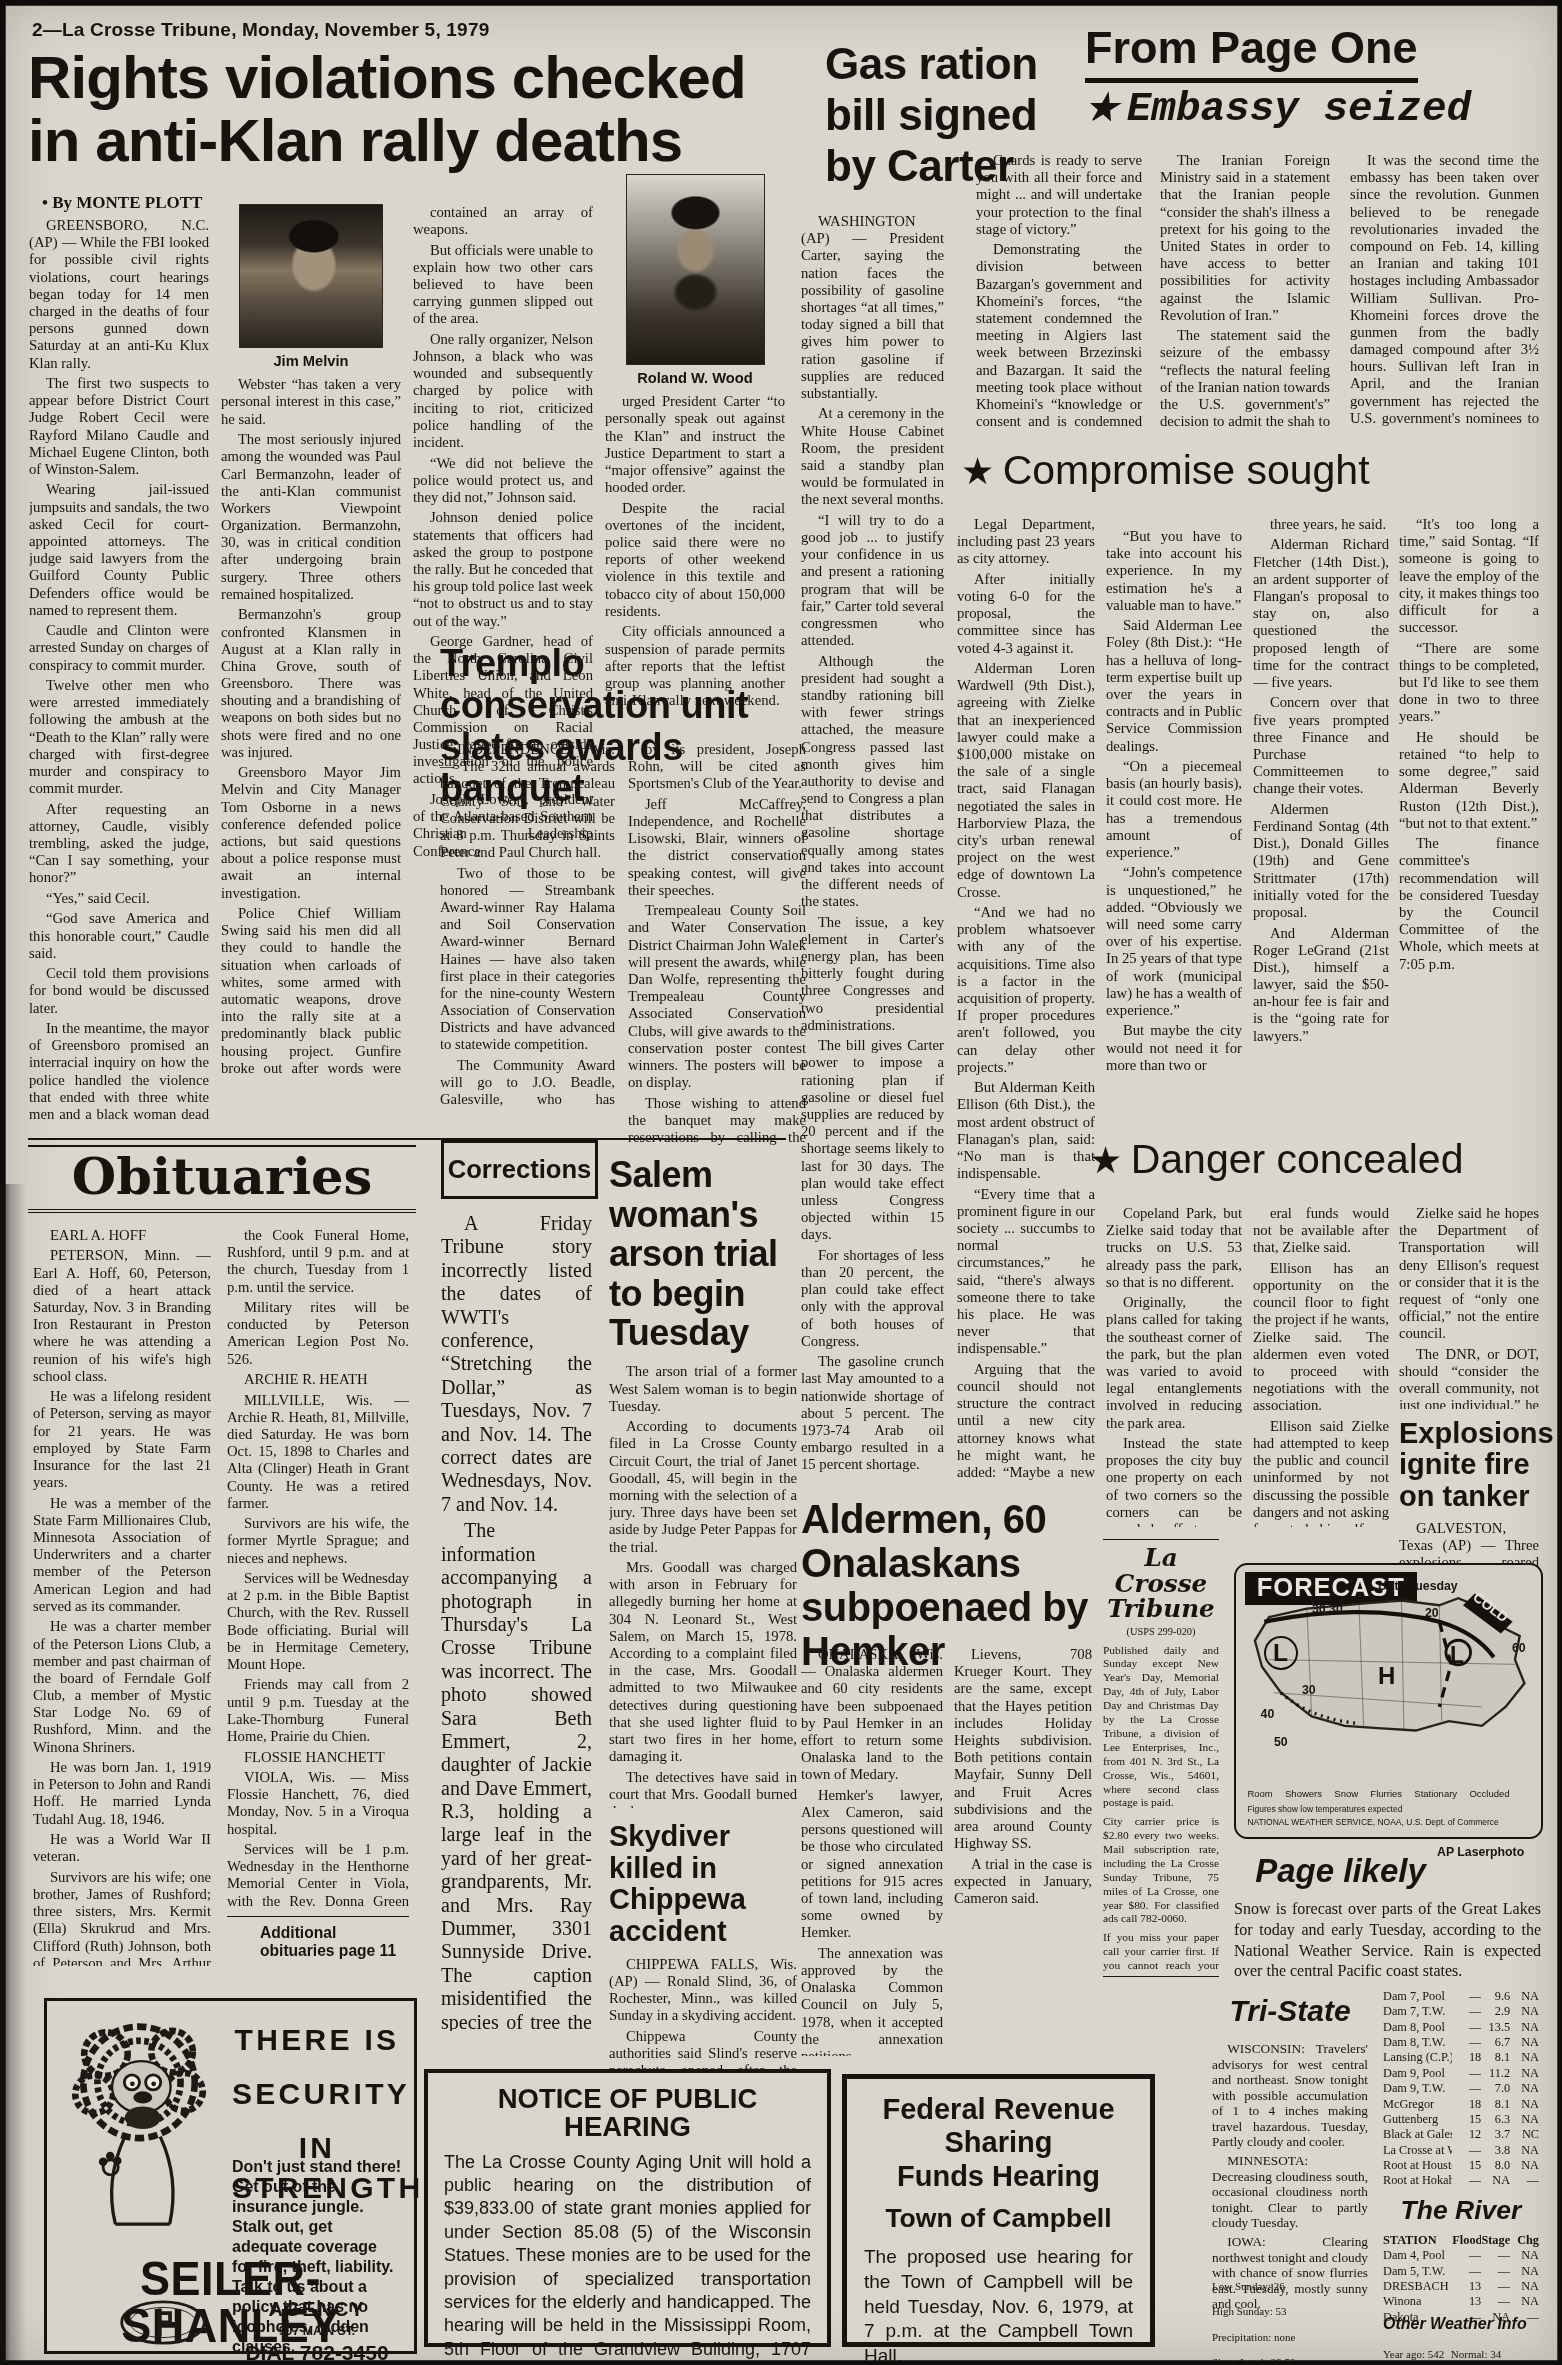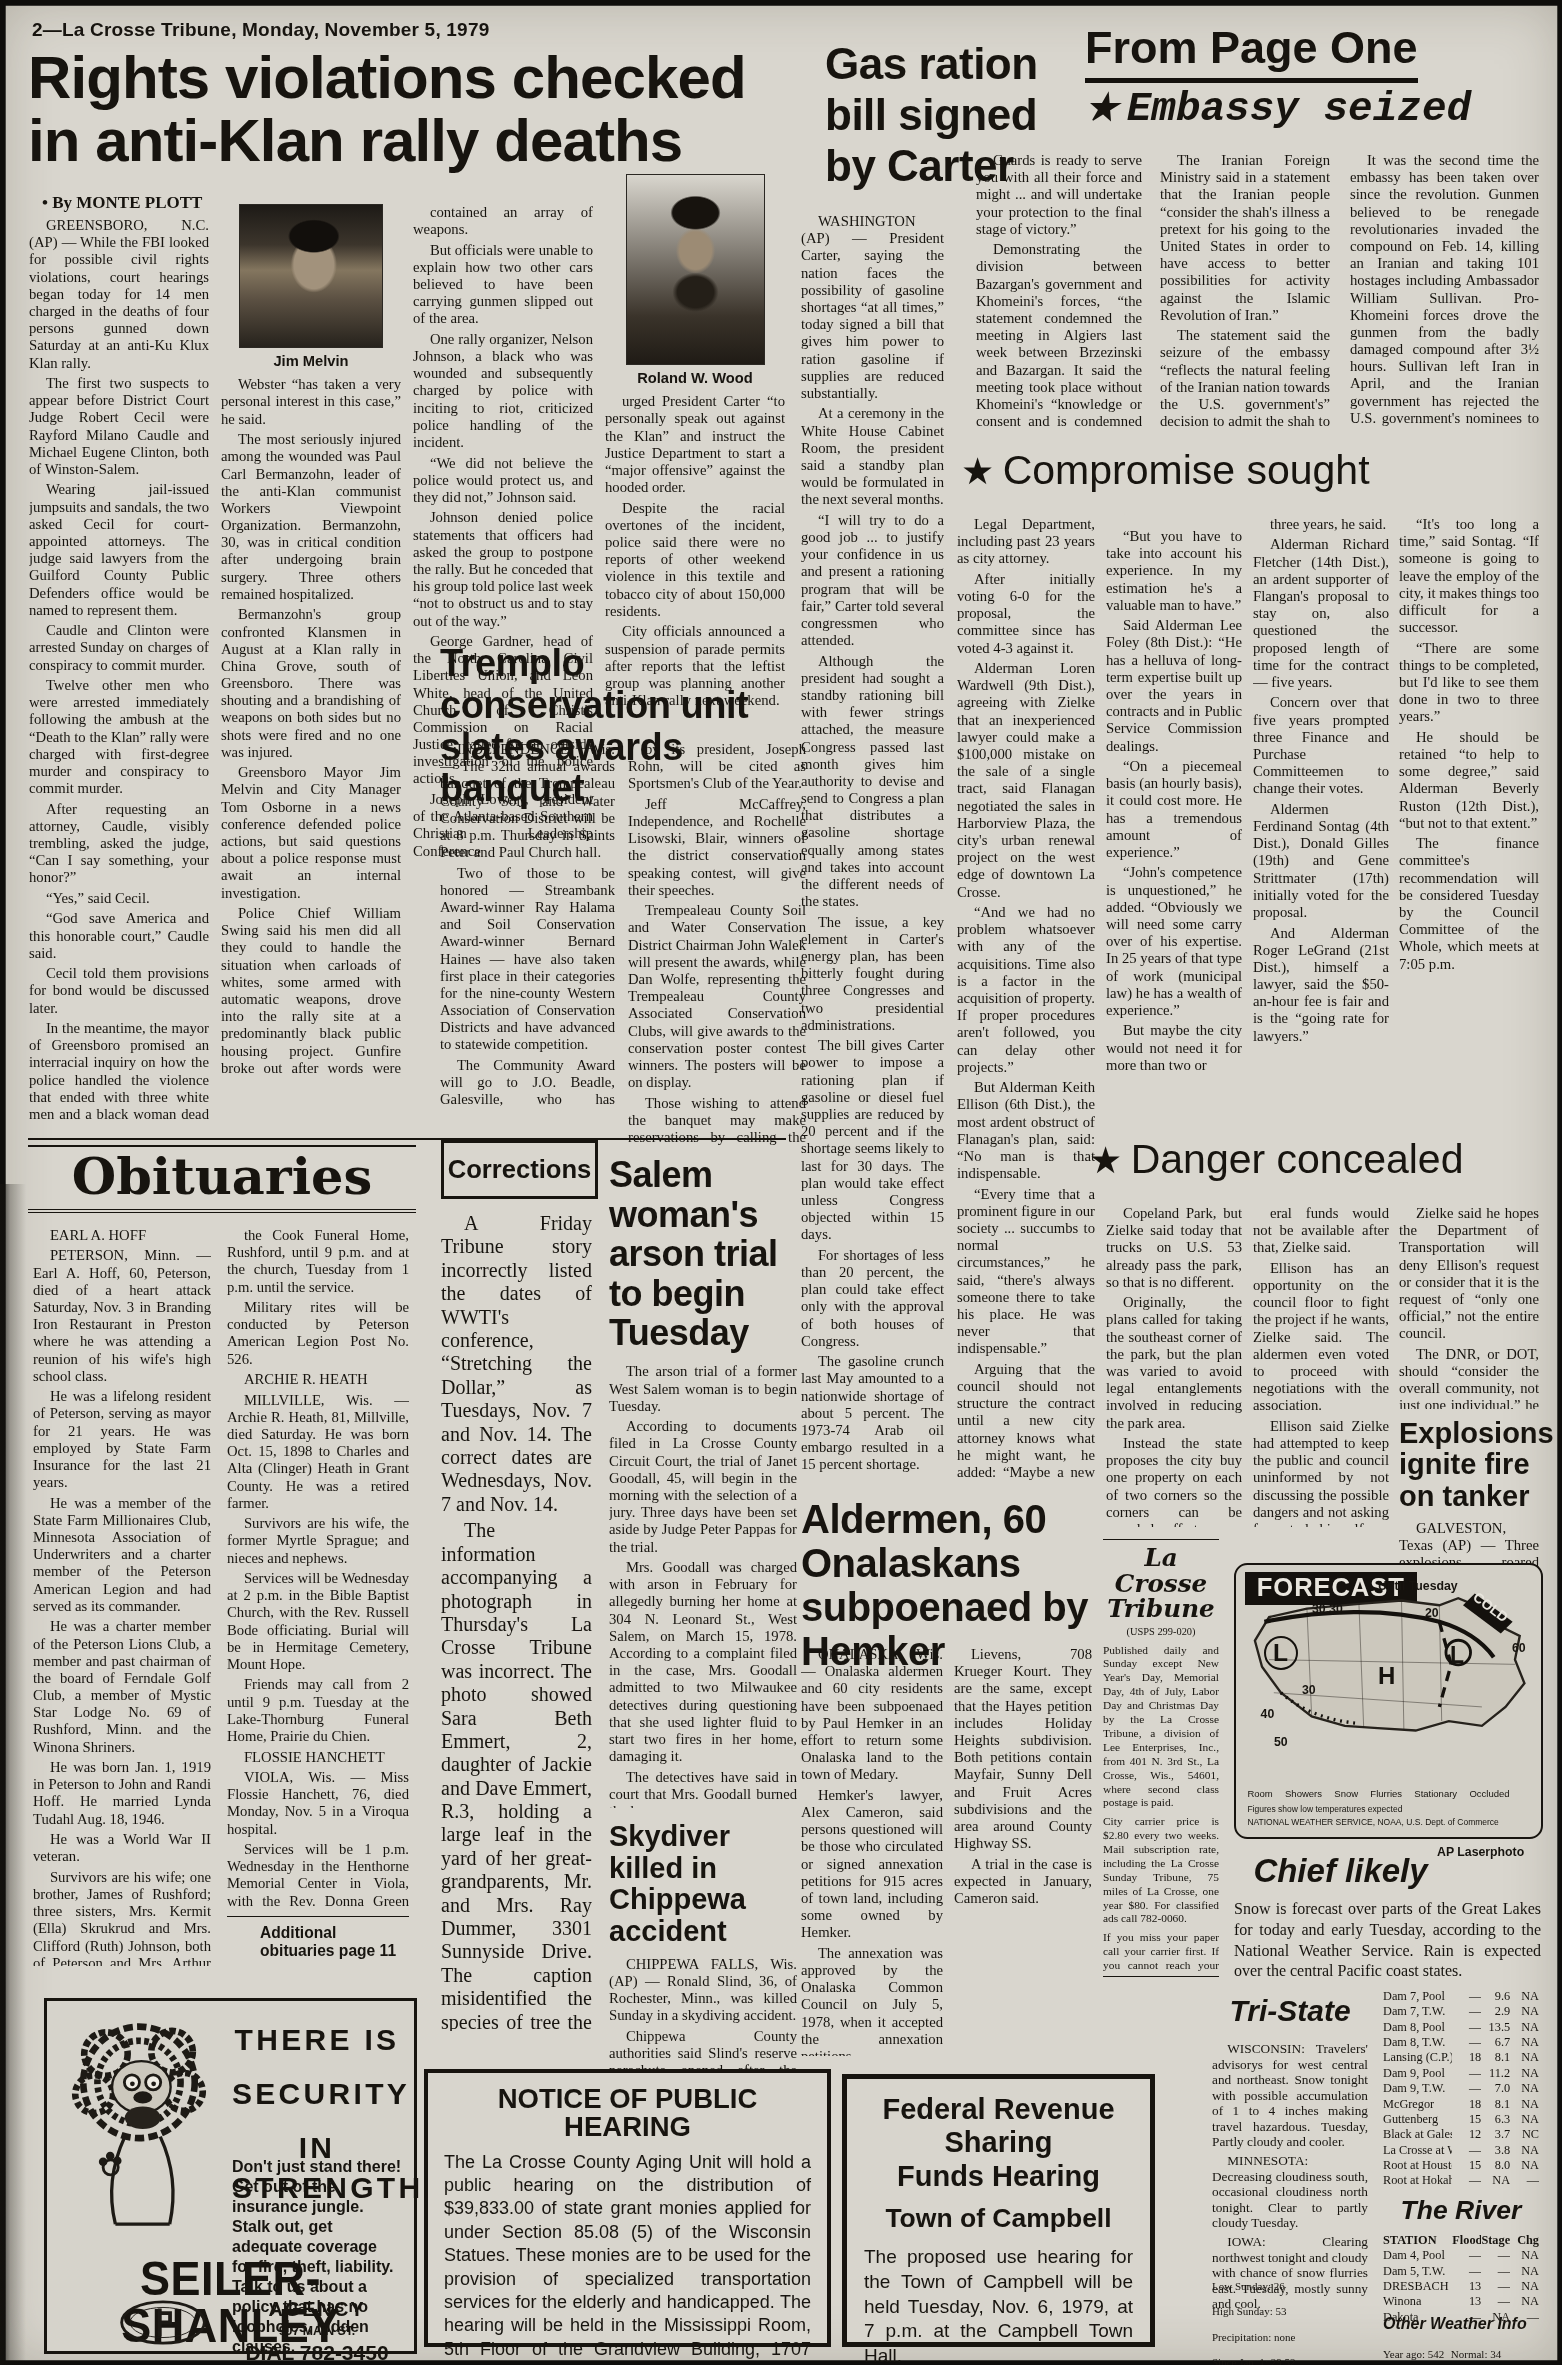--- a/index.html
+++ b/index.html
@@ -329,21 +329,21 @@
       <span>Snow</span>
       <span>Flurries</span>
       <span>Stationary</span>
       <span>Occluded</span>
     </div>
     <div class="abs" style="left:11.4px;top:239px;font:8.5px 'Liberation Sans',sans-serif;">Figures show low temperatures expected</div>
     <div class="abs" style="left:11.4px;top:252px;font:8.5px 'Liberation Sans',sans-serif;">NATIONAL WEATHER SERVICE, NOAA, U.S. Dept. of Commerce</div>
   </div>
   <div class="abs ap" style="left:1437px;top:1845px;">AP Laserphoto</div>
 
-  <div class="abs wx-head" style="left:1241px;top:1854px;width:199px;">Chief likely</div>
+  <div class="abs wx-head" style="left:1241px;top:1854px;width:199px;">Page likely</div>
   <div class="abs" style="left:1234px;top:1899px;width:307px;font:16px/1.3 'Liberation Serif',serif;text-align:justify;">Snow is forecast over parts of the Great Lakes for today and early Tuesday, according to the National Weather Service. Rain is expected over the central Pacific coast states.</div>
 
   <div class="abs wx-head" style="left:1212px;top:1996px;width:156px;font-size:30px;">Tri-State</div>
   <div class="abs col" style="left:1212px;top:2041px;width:156px;height:313px;font-size:13.3px;">
       <p>WISCONSIN: Travelers' advisorys for west central and northeast. Snow tonight with possible accumulation of 1 to 4 inches making travel hazardous. Tuesday, Partly cloudy and cooler.</p>
       <p>MINNESOTA: Decreasing cloudiness south, occasional cloudiness north tonight. Clear to partly cloudy Tuesday.</p>
       <p>IOWA: Clearing northwest tonight and cloudy with chance of snow flurries east. Tuesday, mostly sunny and cool.</p>
     </div>
 
   <div class="abs gauges" style="left:1383px;top:1989px;width:156px;">

